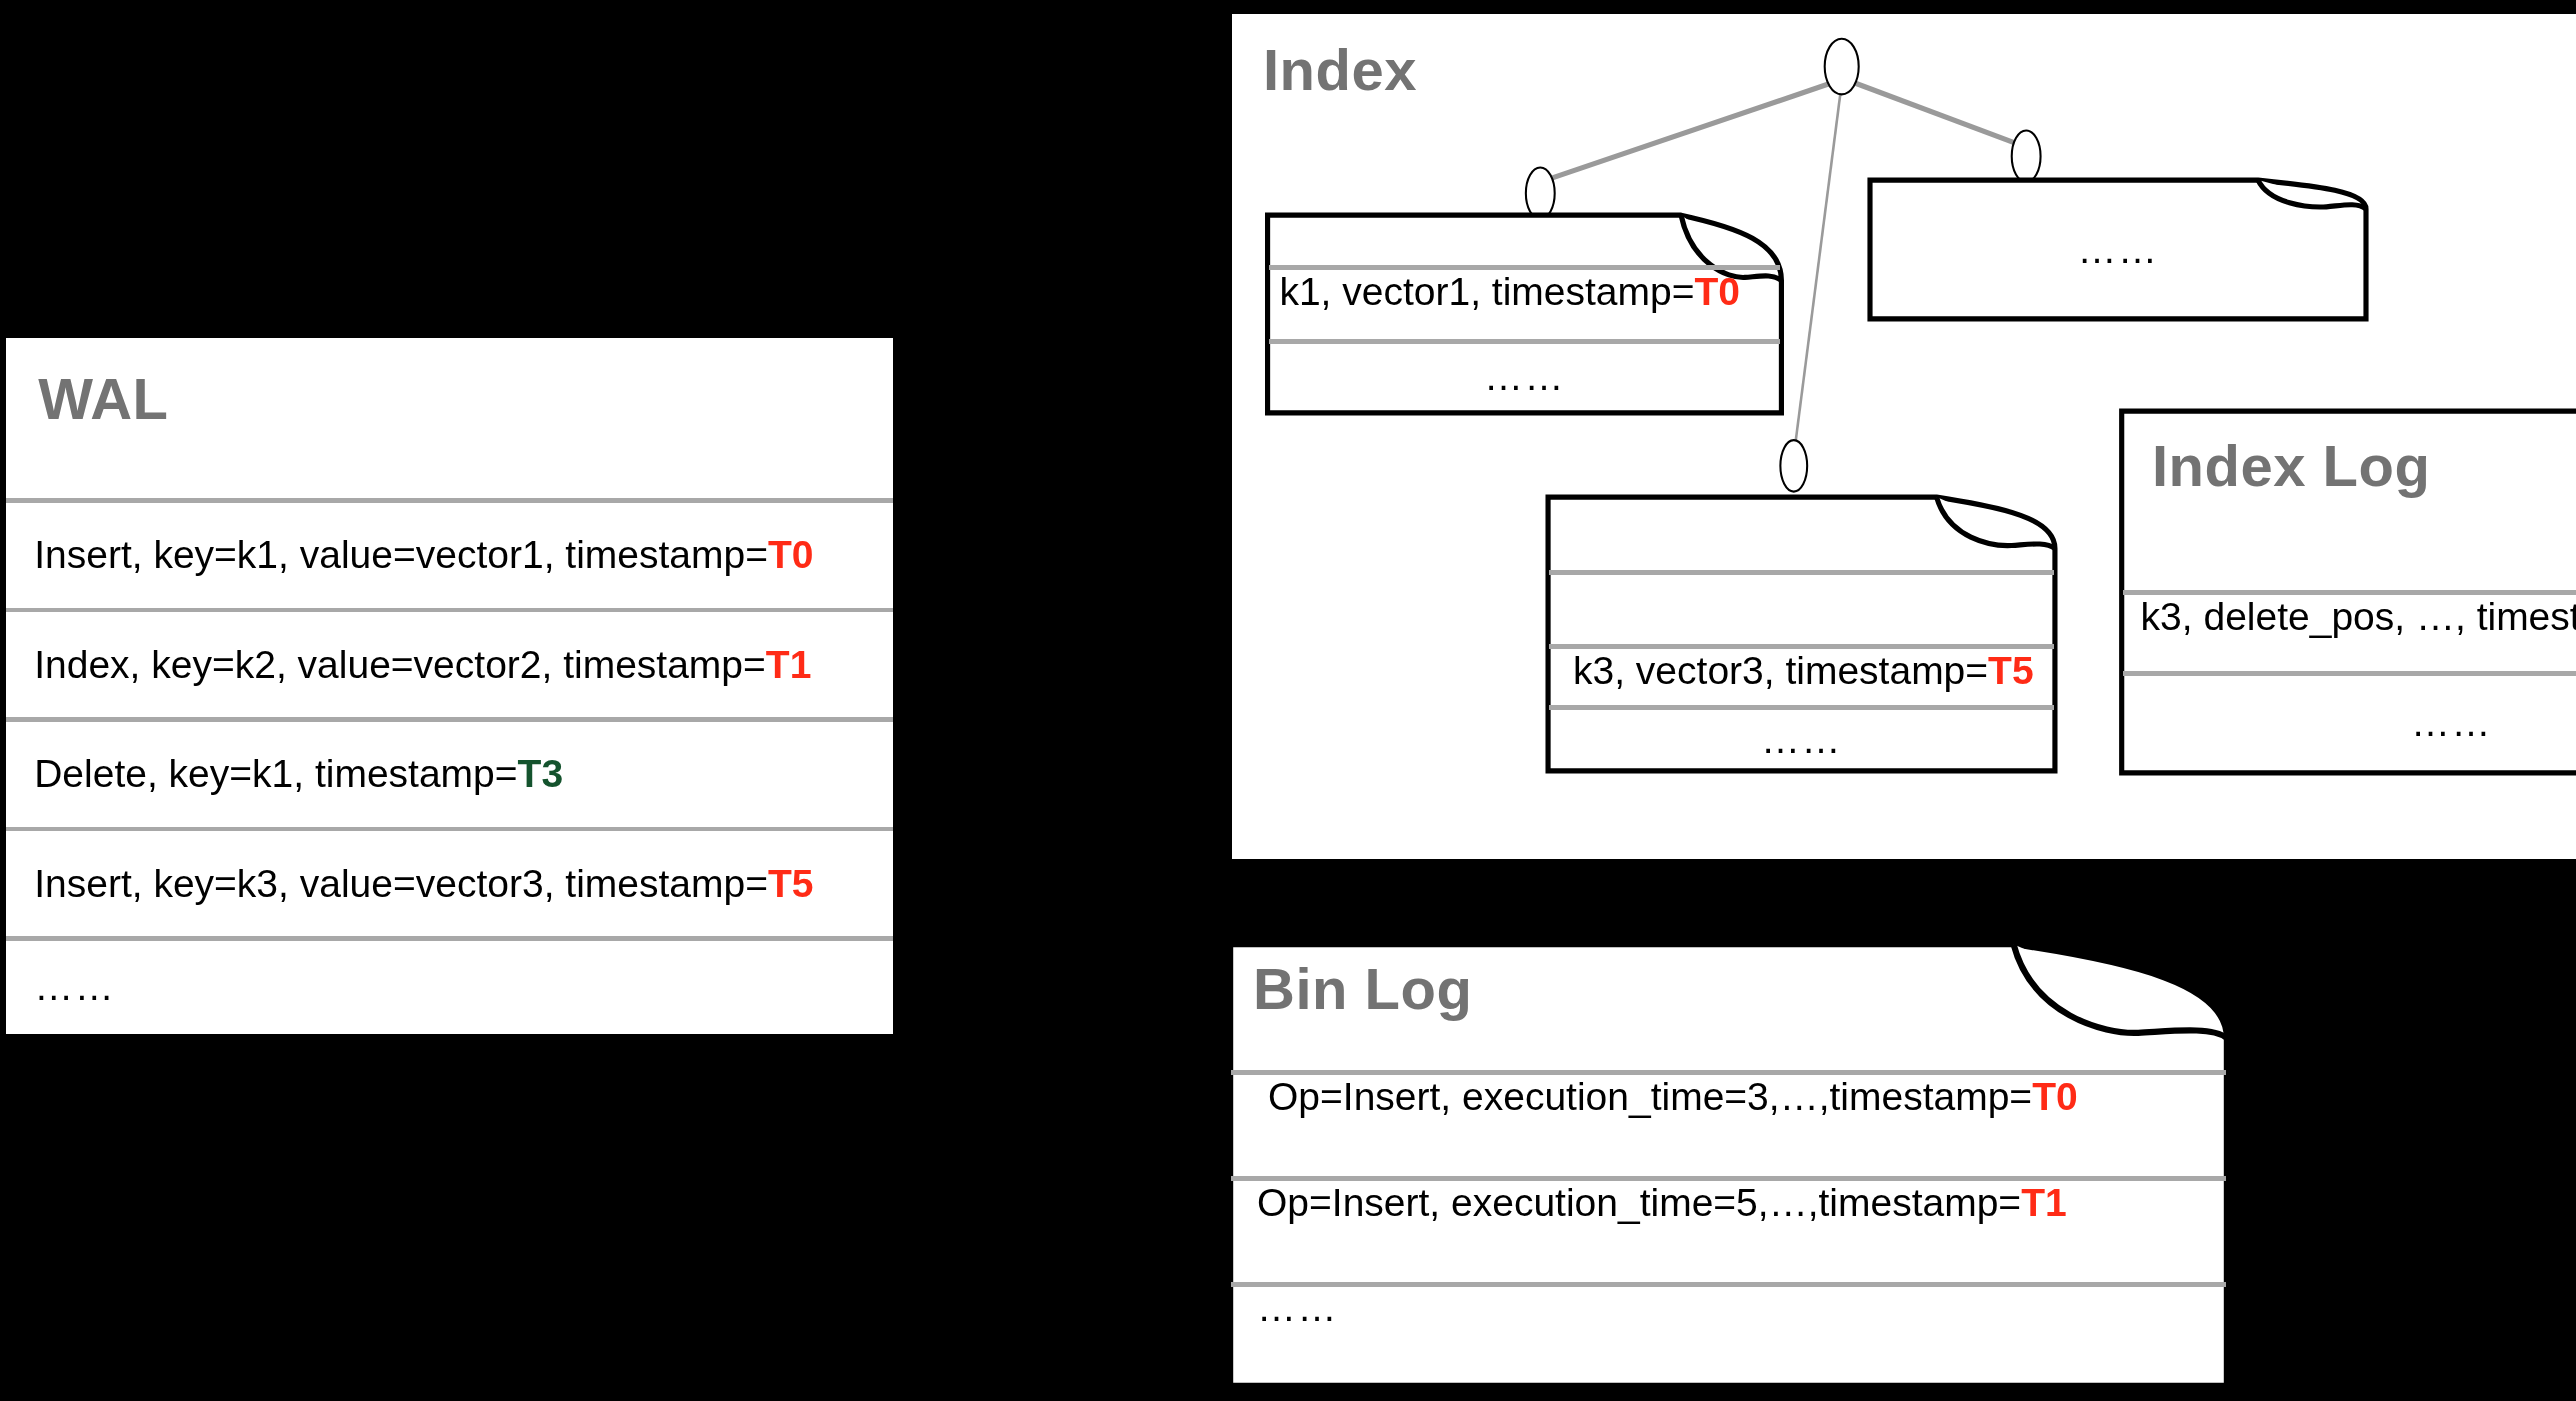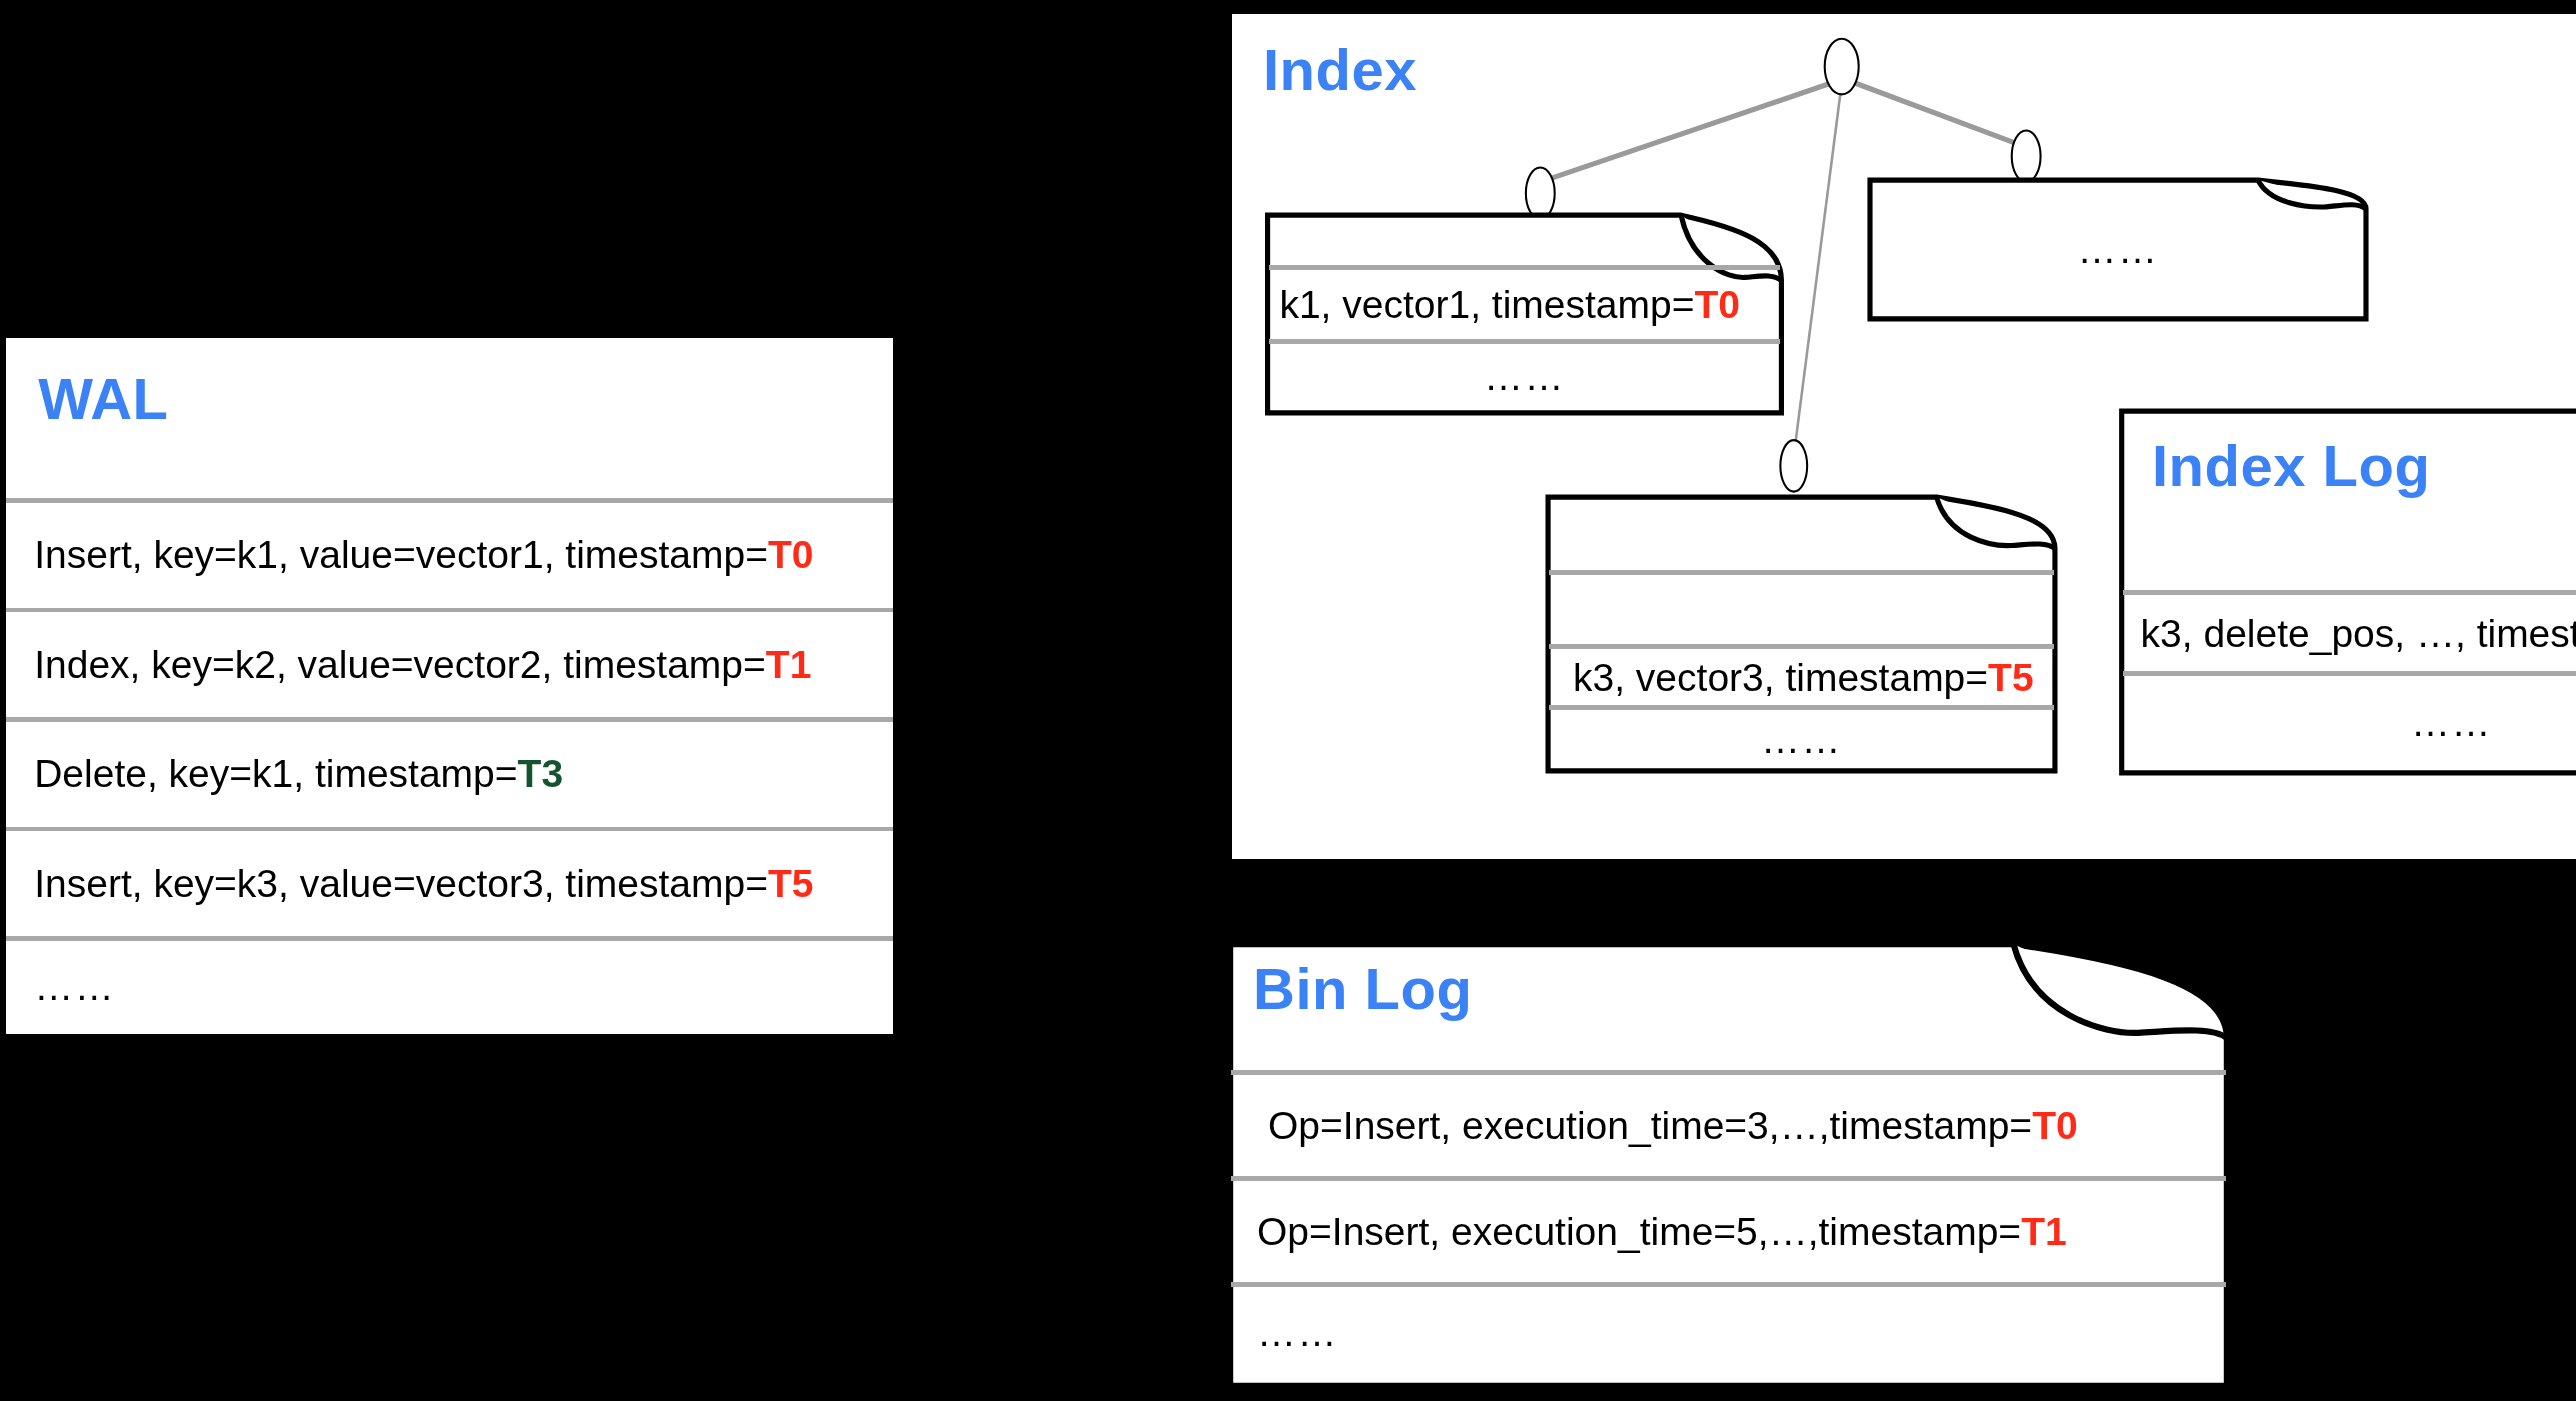--- a/index.html
+++ b/index.html
@@ -1,40 +1,40 @@
 <!DOCTYPE html>
 <html style="font-size:8.2px"><head>
 <meta charset="utf-8">
 <style>
   html,body{margin:0;padding:0;background:#000;}
   #canvas{
     position:relative;width:2817px;height:1402px;background:#000;overflow:hidden;
     font-family:"Liberation Sans","DejaVu Sans",sans-serif;color:#000;
   }
   .panel{position:absolute;background:#fff;}
-  .box-title{font-weight:700;font-size:58px;letter-spacing:0.5px;color:#3b82f6;}
+  .box-title{font-weight:700;font-size:58px;letter-spacing:0.5px;color:#737373;}
   .row-text{font-size:39px;color:#000;white-space:nowrap;}
   .ts{font-weight:700;}
   .dots{font-size:39px;color:#000;letter-spacing:1.5px;}
   .sep{background:#a8a8a8;height:4.6px;}
   
   #wal{left:5.2px;top:337px;width:889px;height:698px;display:flex;flex-direction:column;border:1.5px solid #000;box-sizing:border-box;text-align:center;}
   #wal .titlecell{height:160px;display:flex;align-items:flex-start;padding:27px 0 0 32px;box-sizing:border-box;}
   #wal .cell{display:flex;align-items:center;padding-left:28px;box-sizing:border-box;}
   
   #index{left:1232px;top:14.4px;width:1578px;height:845px;}
   #index .panel-title{position:absolute;left:31px;top:21.6px;}
   svg.tree{position:absolute;left:0;top:0;}
   
   .doc{position:absolute;}
   .doc > svg.shape{position:absolute;left:0;top:0;}
   .doc .abs{position:absolute;box-sizing:border-box;}
   .doc .sep{position:absolute;left:3.6px;right:3.6px;}
   .center{display:flex;align-items:center;justify-content:center;}
-  .vcenter{display:flex;align-items:center;}
+  .vcenter{display:flex;}
   
   #binlog{left:1227px;top:939px;width:1003px;height:452px;}
 </style>
 </head>
 <body>
 
 <div id="canvas">
 
   <section class="panel" id="wal">
     <div class="titlecell">

